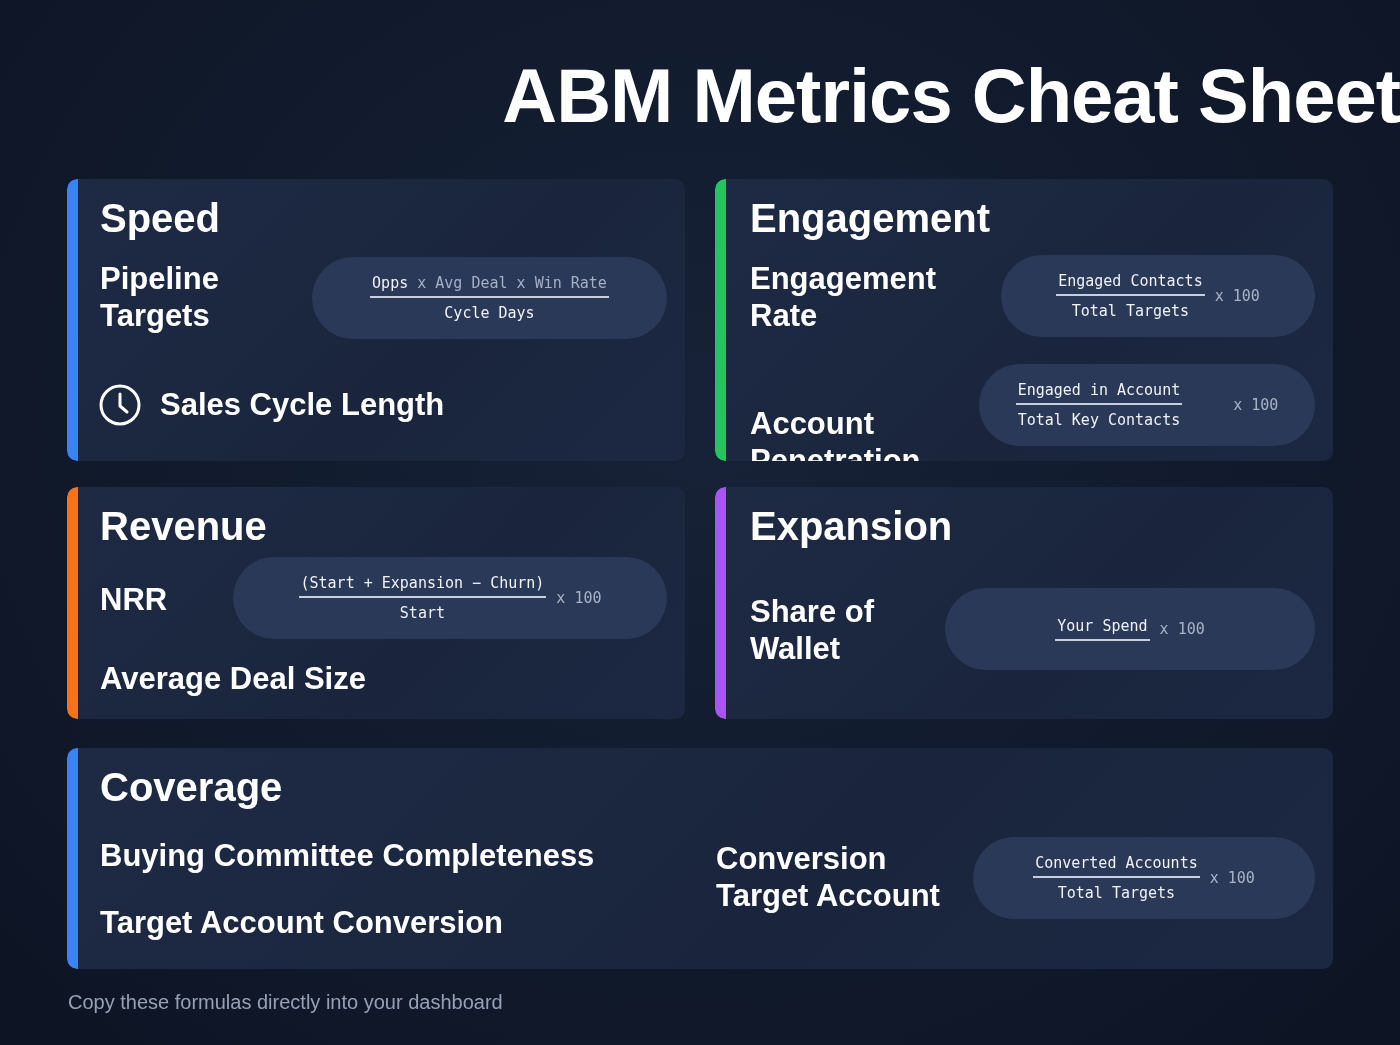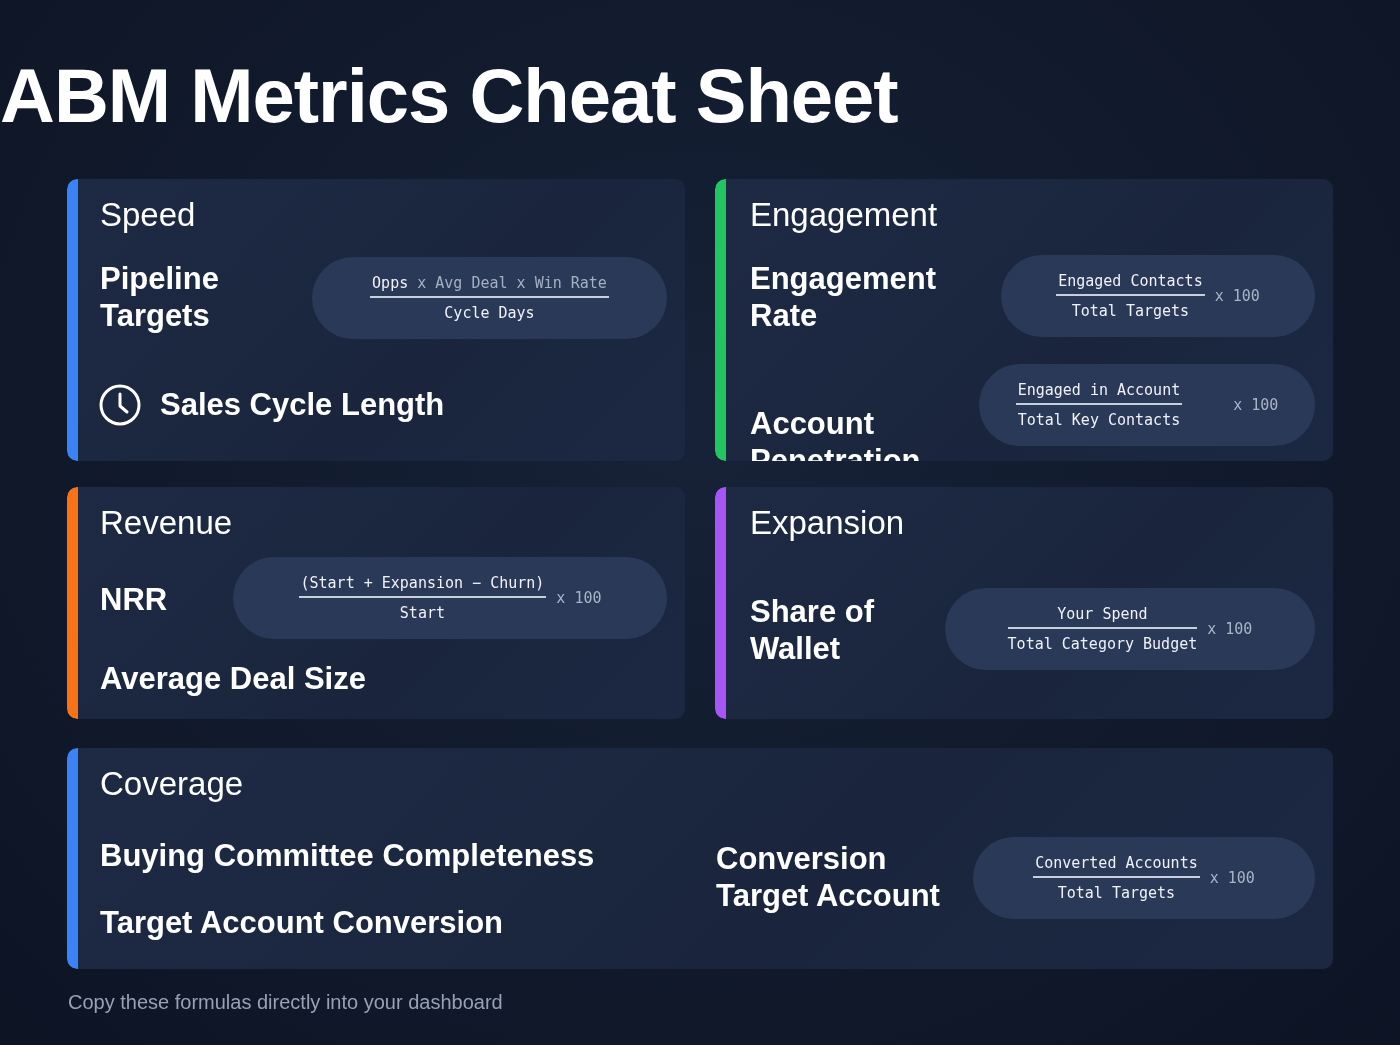--- a/index.html
+++ b/index.html
@@ -6,35 +6,35 @@
   html, body { width: 1400px; height: 1045px; }
   body {
     background: radial-gradient(ellipse at 50% 40%, #172238 0%, #111a2c 55%, #0d1424 100%);
     font-family: "Liberation Sans", "DejaVu Sans", sans-serif;
     color: #f4f6fa;
     position: relative;
     overflow: hidden;
   }
   .title {
     position: absolute; left: 0; top: 52px; width: 1400px;
-    text-align: left; font-size: 76px; font-weight: 700; letter-spacing: -1px;
+    text-align: right; font-size: 76px; font-weight: 700; letter-spacing: -1px;
     color: #ffffff;
   }
   .card {
     position: absolute;
     background: linear-gradient(135deg, #1e2a44 0%, #1a253d 60%, #1c2842 100%);
     border-radius: 10px;
     overflow: hidden;
   }
   .card .accent {
     position: absolute; left: 0; top: 0; bottom: 0; width: 11px;
     border-radius: 10px 0 0 10px;
   }
   .card-title {
-    position: absolute; font-size: 33px; font-weight: 400; color: #ffffff;
+    position: absolute; font-size: 40px; font-weight: 700; color: #ffffff;
   }
   .metric-label {
     position: absolute; font-size: 31px; font-weight: 700; color: #ffffff; line-height: 37px;
   }
   .pill {
     position: absolute; height: 82px; border-radius: 41px;
     background: #2a3958;
     display: flex; align-items: center; justify-content: center;
     font-family: "DejaVu Sans Mono", "Liberation Mono", monospace;
     font-size: 15px; color: #f0f2f7;
@@ -126,21 +126,20 @@
   <div class="accent" style="background:#a855f7;"></div>
   <h2 class="card-title" style="left:35px;top:17px;">Expansion</h2>
   <div class="metric-label" style="left:35px;top:106px;">
     <div>Share of</div>
     <div>Wallet</div>
   </div>
   <div class="pill" style="left:230px;top:101px;width:370px;">
     <div class="frac">
       <div class="num">Your Spend</div>
       <div class="bar"></div>
-      <div class="den">Total Category Budget</div>
     </div>
     <span class="times">x 100</span>
   </div>
 </section>
 
 <section class="card" style="left:67px;top:748px;width:1266px;height:221px;">
   <div class="accent" style="background:#3b82f6;"></div>
   <h2 class="card-title" style="left:33px;top:17px;">Coverage</h2>
   <div class="metric-label" style="left:33px;top:156px;">Target Account Conversion</div>
   <div class="metric-label" style="left:33px;top:89px;">Buying Committee Completeness</div>

